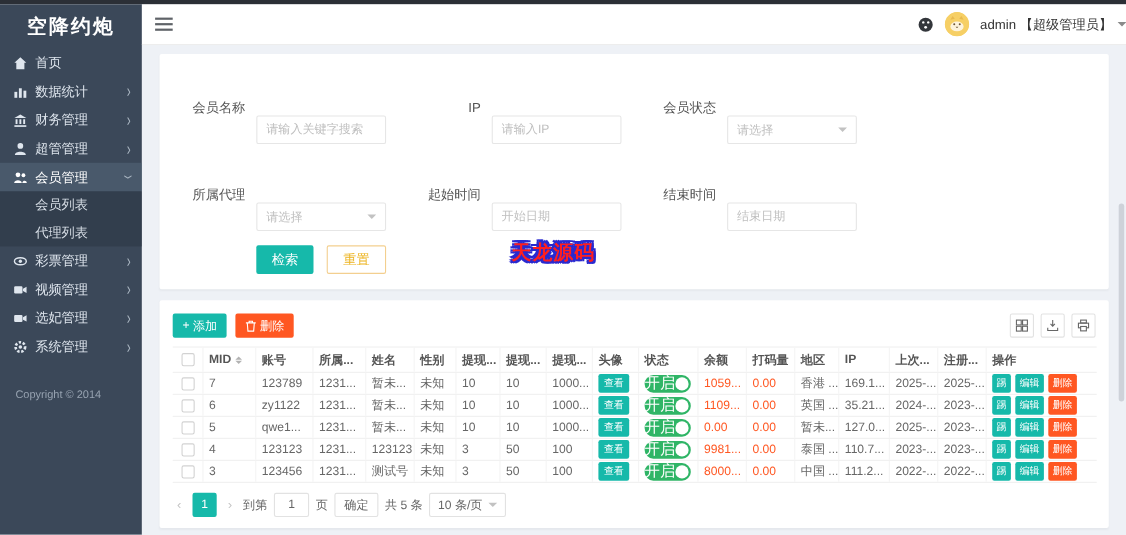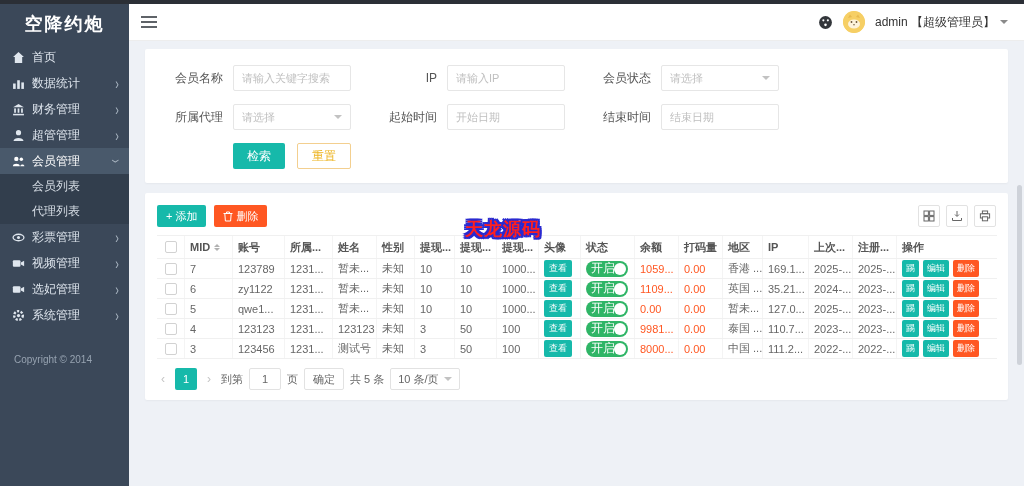--- a/index.html
+++ b/index.html
@@ -19,37 +19,37 @@
   .menu-item.active { background:#49596b; color:#fff; }
   .menu-item.active .chev { transform:rotate(90deg) scale(.9,1.4); }
   .submenu { background:#323e4d; }
   .submenu .menu-item { height:25px; padding-left:32px; color:#d7dee6; }
   .copyright { margin-top:26px; padding-left:14px; font-size:10px; color:#97a3b1; }
 
   
   .header { position:absolute; left:129px; top:4px; right:0; height:37px; background:#fff; border-bottom:1px solid #ededed; display:flex; align-items:center; }
   .hamburger { margin-left:12px; width:16px; cursor:pointer; }
   .hamburger i { display:block; height:2px; background:#5f6368; margin:3px 0; }
-  .header-right { margin-left:auto; display:flex; align-items:center; gap:10px; padding-right:16px; }
+  .header-right { margin-left:auto; display:flex; align-items:center; gap:10px; }
   .skin-btn { cursor:pointer; display:flex; }
   .avatar { width:22px; height:22px; border-radius:50%; background:#f6cf65; display:flex; align-items:center; justify-content:center; cursor:pointer; overflow:hidden; }
   .user-menu { display:flex; align-items:center; gap:5px; font-size:12px; color:#333; cursor:pointer; }
   .caret-down { width:0; height:0; border-left:4px solid transparent; border-right:4px solid transparent; border-top:4px solid #8a8a8a; }
 
   
   .main { position:absolute; left:129px; top:41px; right:0; bottom:0; background:#eef1f6; overflow:hidden; }
   .card { background:#fff; border-radius:2px; margin:0 16px; box-shadow:0 1px 2px rgba(0,0,0,.04); }
   .card.filter-card { margin-top:8px; padding:16px 20px 6px; }
   .card.table-card { margin-top:10px; padding:12px 12px 10px; }
 
   
   .f-row { display:flex; align-items:center; margin-bottom:13px; }
   .f-group { display:flex; align-items:center; margin-right:28px; }
   .f-label { width:58px; text-align:right; margin-right:10px; font-size:12px; color:#555; white-space:nowrap; }
-  .f-input, .f-select { width:118px; height:26px; border:1px solid #e6e6e6; border-radius:2px; padding:12px 8px; font-size:11px; color:#666; background:#fff; position:relative; display:flex; align-items:center; }
+  .f-input, .f-select { width:118px; height:26px; border:1px solid #e6e6e6; border-radius:2px; padding:12px 8px; font-size:11px; color:#666; background:#fff; position:relative; display:flex; align-items:center;margin-top:40px; }
   input.f-input { outline:none; }
   input.f-input::placeholder { color:#bfbfbf; }
   .f-select .sel-text { color:#bfbfbf; flex:1; }
   .sel-caret { width:0; height:0; border-left:4px solid transparent; border-right:4px solid transparent; border-top:4px solid #c2c2c2; }
   .f-buttons { margin-left:68px; display:flex; gap:12px; padding-bottom:8px; }
   .btn-search { height:26px; padding:0 14px; background:#16b9aa; color:#fff; border:none; border-radius:2px; font-size:12px; cursor:pointer; }
   .btn-reset { height:26px; padding:0 14px; background:#fff; color:#edb420; border:1px solid #f3cf8f; border-radius:2px; font-size:12px; cursor:pointer; }
 
   
   .t-toolbar { display:flex; align-items:center; margin-bottom:8px; }
@@ -68,21 +68,21 @@
   .c4{width:44px;} .c5{width:38px;} .c6{width:40px;} .c7{width:42px;} .c8{width:42px;}
   .c9{width:42px;} .c10{width:54px;} .c11{width:44px;} .c12{width:44px;} .c13{width:40px;}
   .c14{width:46px;} .c15{width:44px;} .c16{width:44px;} .c17{width:100px;}
   .red { color:#ff5722; }
   .cb { width:12px; height:12px; border:1px solid #d2d2d2; border-radius:2px; background:#fff; display:inline-block; cursor:pointer; }
   .sort { display:inline-flex; flex-direction:column; margin-left:4px; gap:1px; }
   .sort b { width:0; height:0; border-left:3px solid transparent; border-right:3px solid transparent; }
   .sort .up { border-bottom:3px solid #b2b2b2; } .sort .dn { border-top:3px solid #b2b2b2; }
   .btn-view { background:#16b9aa; color:#fff; border:none; border-radius:2px; font-size:9px; padding:2px 5px; cursor:pointer; }
   .toggle { width:42px; height:16px; background:#2fb566; border-radius:16px; position:relative; display:inline-flex; align-items:center; cursor:pointer; flex:0 0 42px; }
-  .toggle .tg-label { color:#fff; font-size:12px; margin-left:5px; }
+  .toggle .tg-label { color:#fff; font-size:14px; margin-left:0; }
   .toggle .knob { position:absolute; right:2px; width:12px; height:12px; border-radius:50%; background:#fff; }
   .ops { gap:4px; }
   .op-btn { border:none; border-radius:2px; color:#fff; font-size:9px; padding:2px 4px; cursor:pointer; }
   .op-kick,.op-edit { background:#16b9aa; } .op-delete { background:#ff5722; }
 
   
   .pager { display:flex; align-items:center; margin-top:9px; font-size:11px; color:#666; gap:6px; }
   .pg-arrow { color:#c4c4c4; padding:0 4px; cursor:pointer; font-size:12px; }
   .pg-cur { width:22px; height:22px; background:#16b9aa; color:#fff; border-radius:2px; display:flex; align-items:center; justify-content:center; cursor:pointer; }
   .pg-input { width:32px; height:22px; border:1px solid #e2e2e2; border-radius:2px; text-align:center; font-size:11px; color:#666; outline:none; }

